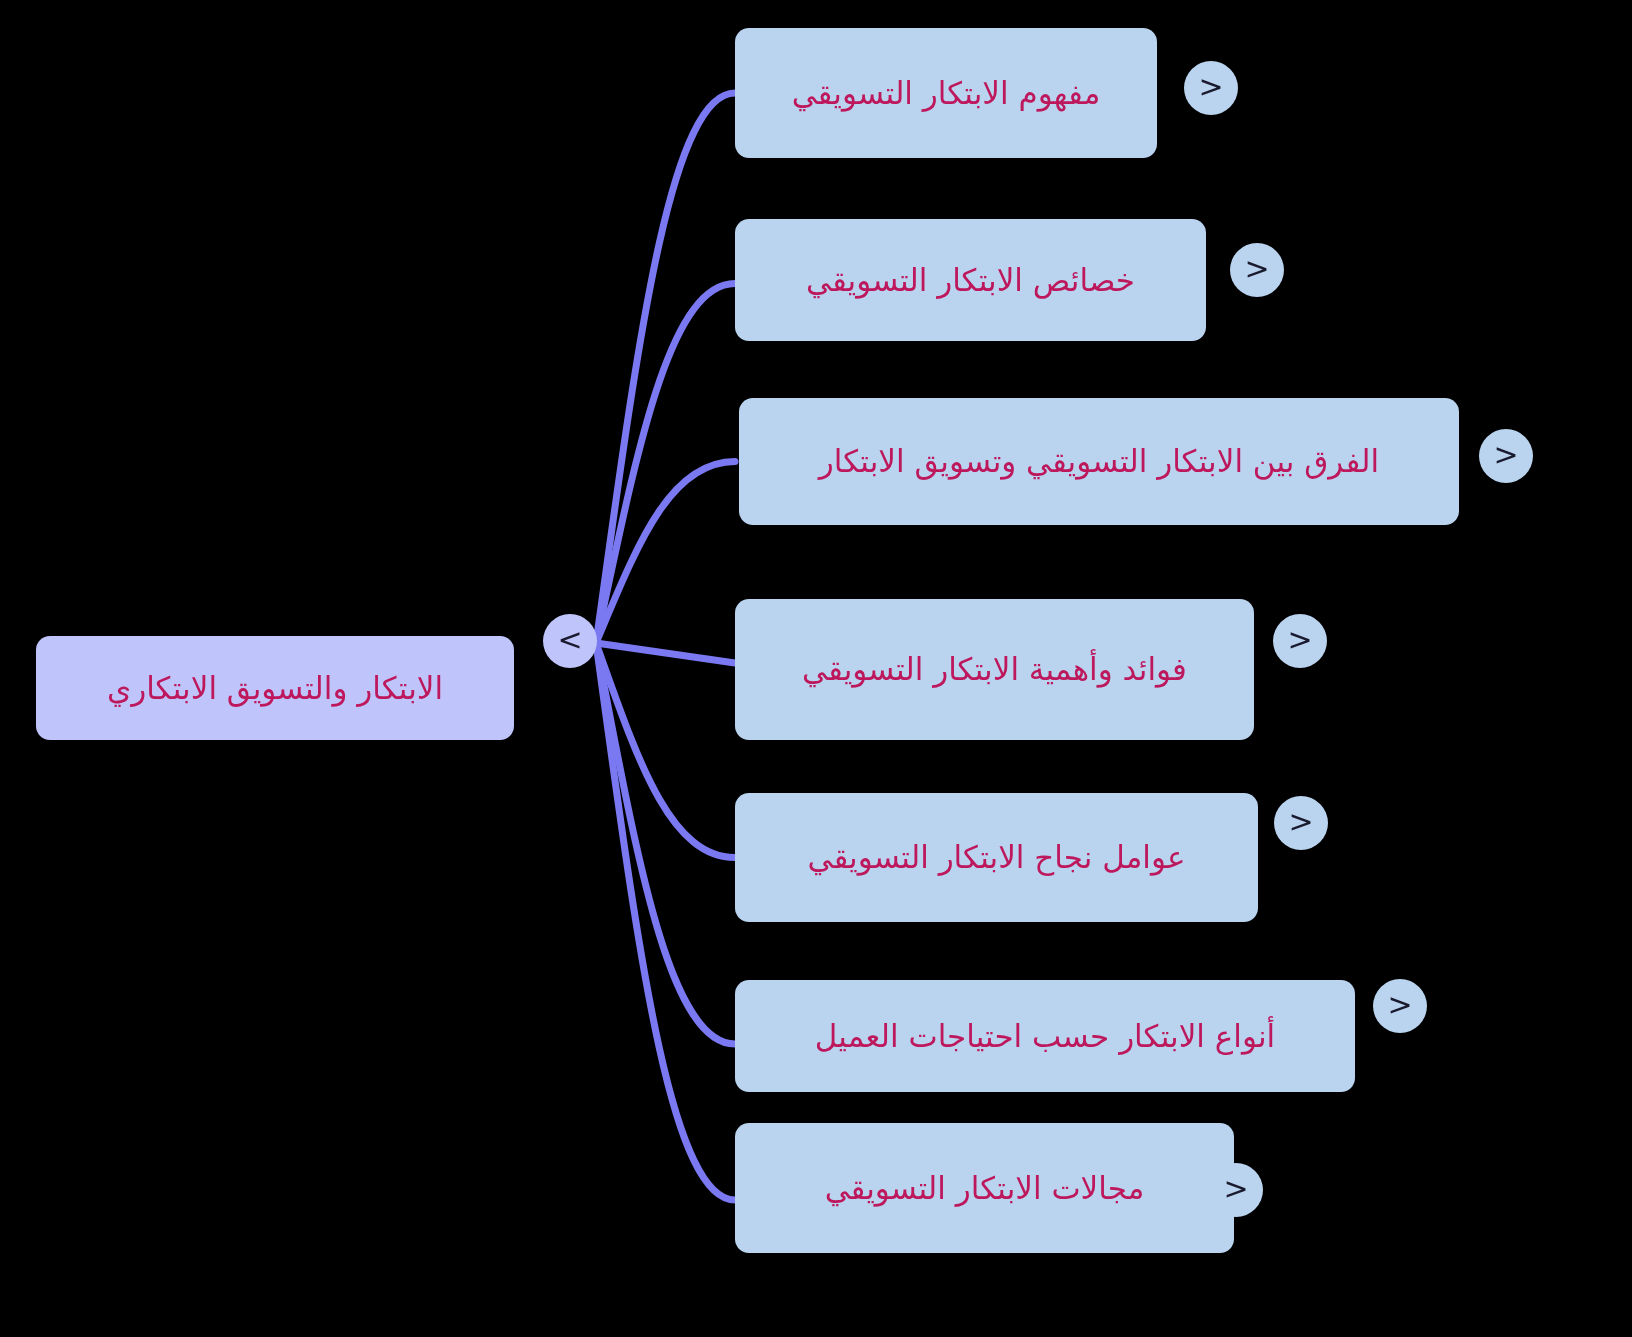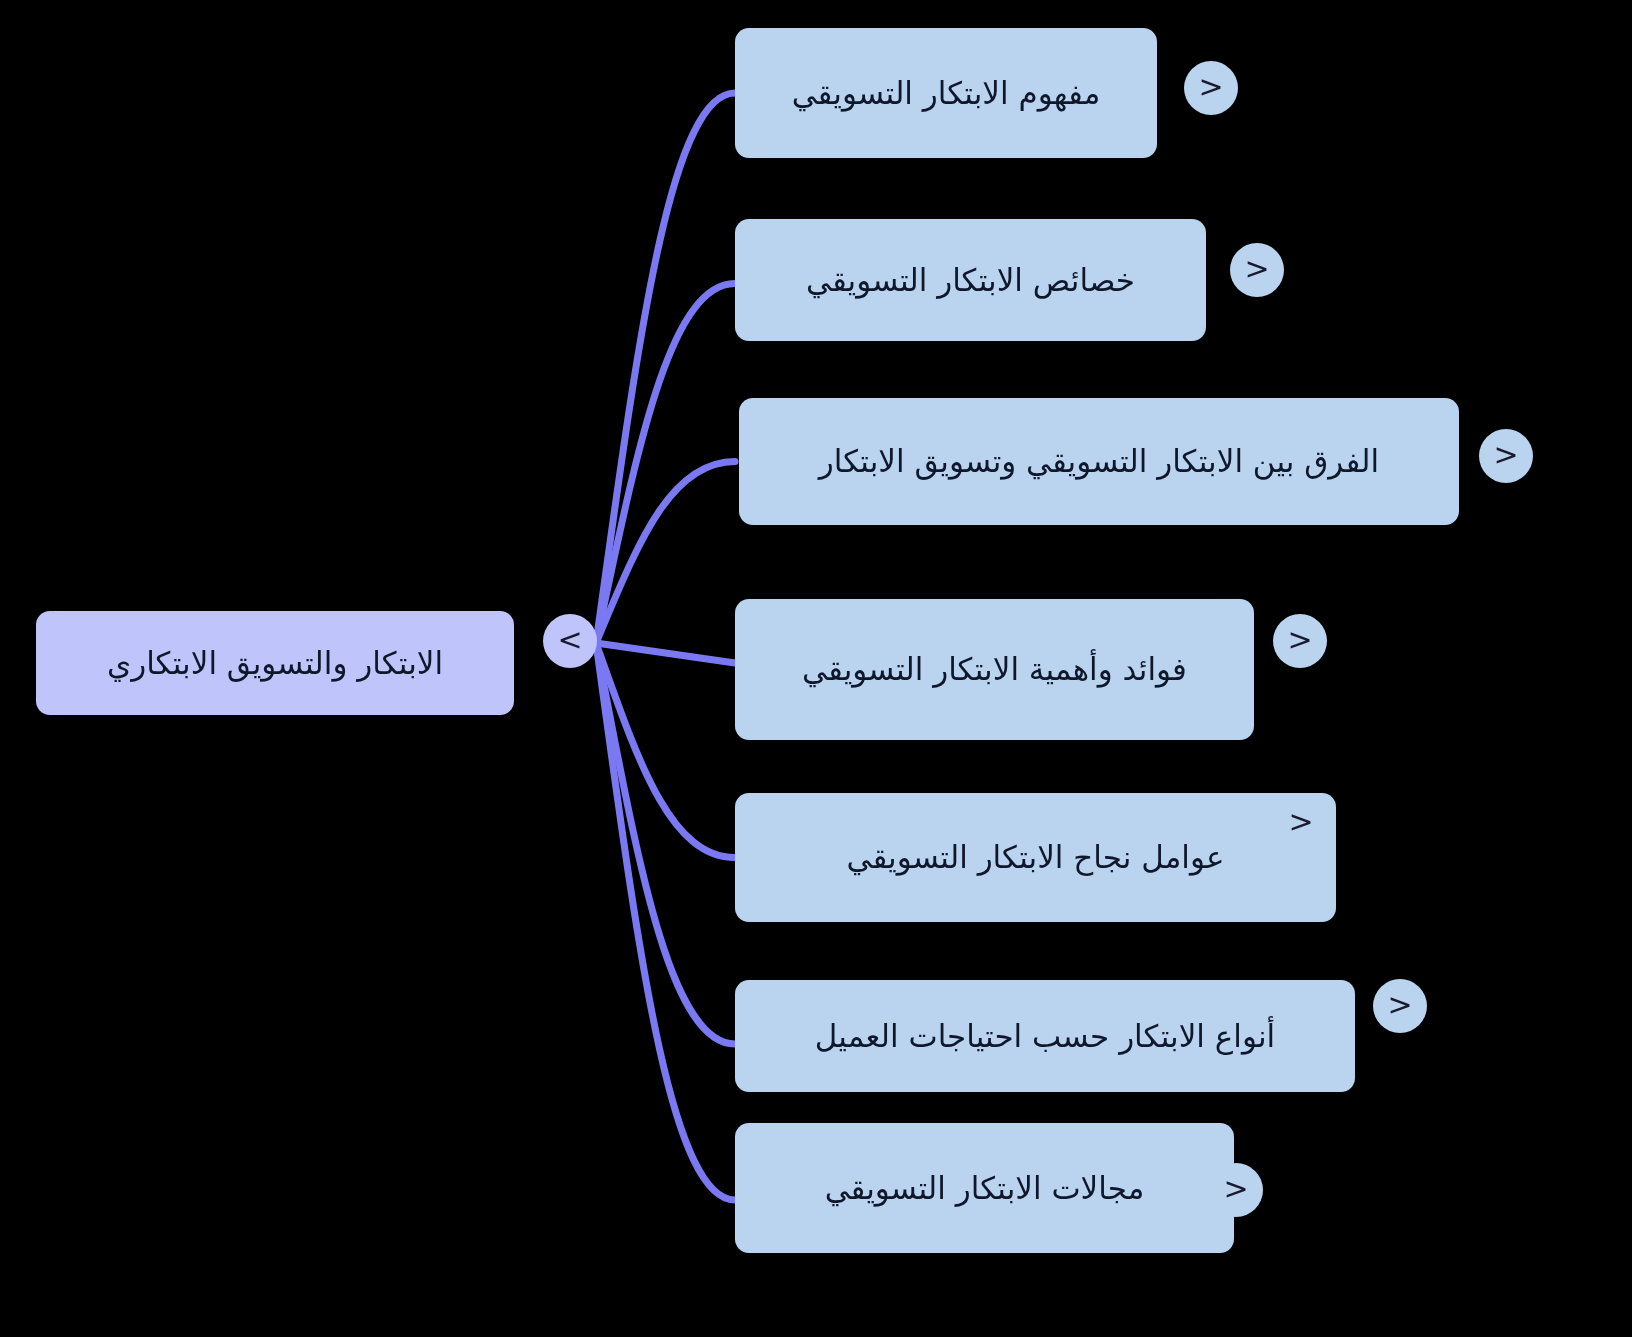--- a/index.html
+++ b/index.html
@@ -29,21 +29,21 @@
   }
   .node {
     position: absolute;
     box-sizing: border-box;
     border-radius: 14px;
     display: flex;
     align-items: center;
     justify-content: center;
     direction: rtl;
     text-align: center;
-    color: #0f172a;
+    color: #be185d;
     line-height: 1.25;
     padding: 0 24px;
   }
   .node-root {
     background: #bfc5fb;
     font-size: 31px;
   }
   .node-child {
     background: #bad4f0;
     font-size: 31px;
@@ -84,21 +84,21 @@
   <svg id="edges" viewBox="0 0 1632 1337" xmlns="http://www.w3.org/2000/svg">
       <path d="M 596 643 C 636 357, 668.28 93, 735 93" fill="none" stroke="#7b79f2" stroke-width="7" stroke-linecap="round"></path>
       <path d="M 596 643 C 636 456.06, 668.28 283.5, 735 283.5" fill="none" stroke="#7b79f2" stroke-width="7" stroke-linecap="round"></path>
       <path d="M 596 643 C 636 548.62, 668.28 461.5, 735 461.5" fill="none" stroke="#7b79f2" stroke-width="7" stroke-linecap="round"></path>
       <path d="M 596 643 L 735 663" fill="none" stroke="#7b79f2" stroke-width="7" stroke-linecap="round"></path>
       <path d="M 596 643 C 636 754.54, 668.28 857.5, 735 857.5" fill="none" stroke="#7b79f2" stroke-width="7" stroke-linecap="round"></path>
       <path d="M 596 643 C 636 851.52, 668.28 1044, 735 1044" fill="none" stroke="#7b79f2" stroke-width="7" stroke-linecap="round"></path>
       <path d="M 596 643 C 636 932.64, 668.28 1200, 735 1200" fill="none" stroke="#7b79f2" stroke-width="7" stroke-linecap="round"></path>
     </svg>
 
-  <div class="node node-root" id="root-node" style="left: 36px; top: 611px; width: 478px; height: 104px;">
+  <div class="node node-root" id="root-node" style="left: 36px; top: 636px; width: 478px; height: 104px;">
     <span>الابتكار والتسويق الابتكاري</span>
   </div>
 
   <div class="toggle toggle-root" id="root-toggle" style="left: 543px; top: 614px;">
     <span>&lt;</span>
   </div>
 
   <div id="children-layer">
       <div class="node node-child" style="left: 735px; top: 28px; width: 422px; height: 130px;">
         <span>مفهوم الابتكار التسويقي</span>
@@ -117,21 +117,21 @@
       </div>
       <div class="toggle toggle-child" style="left: 1479px; top: 429px;">
         <span>&gt;</span>
       </div>
       <div class="node node-child" style="left: 735px; top: 599px; width: 519px; height: 141px;">
         <span>فوائد وأهمية الابتكار التسويقي</span>
       </div>
       <div class="toggle toggle-child" style="left: 1273px; top: 614px;">
         <span>&gt;</span>
       </div>
-      <div class="node node-child" style="left: 735px; top: 793px; width: 601px; height: 129px;">
+      <div class="node node-child" style="left: 735px; top: 793px; width: 523px; height: 129px;">
         <span>عوامل نجاح الابتكار التسويقي</span>
       </div>
       <div class="toggle toggle-child" style="left: 1274px; top: 796px;">
         <span>&gt;</span>
       </div>
       <div class="node node-child" style="left: 735px; top: 980px; width: 620px; height: 112px;">
         <span>أنواع الابتكار حسب احتياجات العميل</span>
       </div>
       <div class="toggle toggle-child" style="left: 1373px; top: 979px;">
         <span>&gt;</span>

